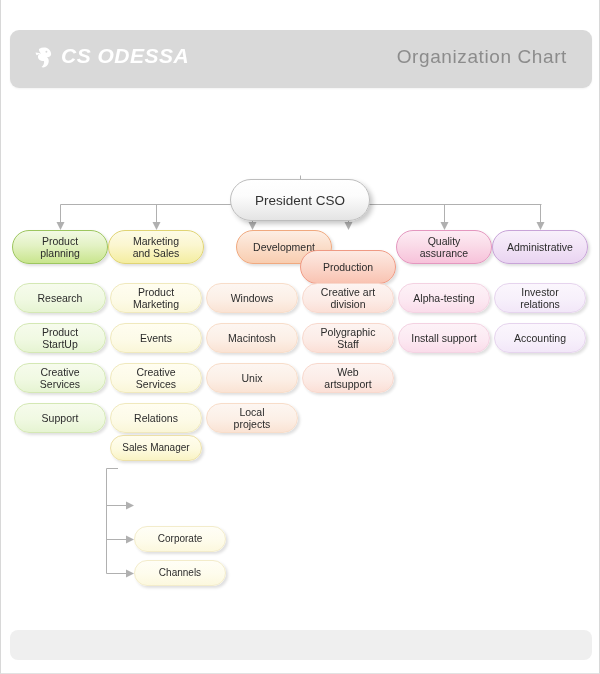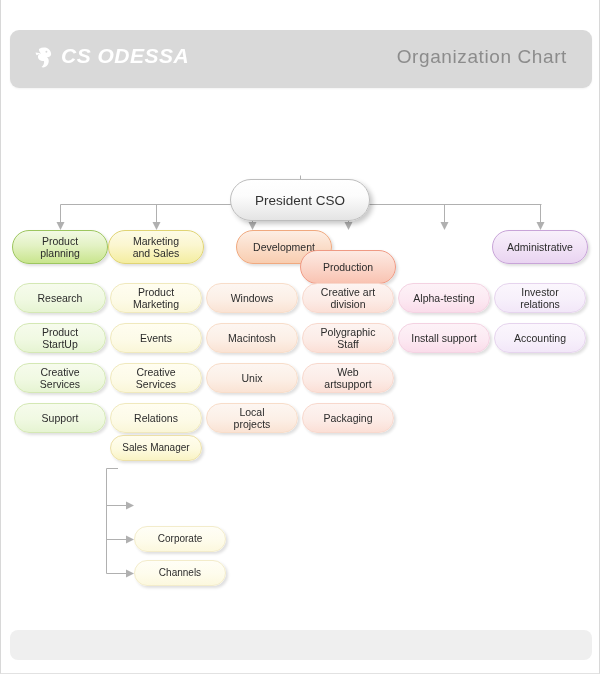--- a/index.html
+++ b/index.html
@@ -174,20 +174,22 @@
     </svg>
 
     <div class="node n-root" style="left:229px;top:36px;margin-top:47px;">President CSO</div>
 
     <div class="node lvl2 c-green2" style="left:11px;top:134px;">Product
 planning</div>
     <div class="node lvl2 c-yellow2" style="left:107px;top:134px;">Marketing
 and Sales</div>
     <div class="node lvl2 c-orange2" style="left:203px;top:134px;margin-left:32px;">Development</div>
     <div class="node lvl2 c-peach2" style="left:299px;top:134px;margin-top:20px;">Production</div>
+    <div class="node lvl2 c-pink2" style="left:395px;top:134px;">Quality
+assurance</div>
     <div class="node lvl2 c-purple2" style="left:491px;top:134px;">Administrative</div>
 
     <div class="node lvl3 c-green3" style="left:13px;top:187px;">Research</div>
     <div class="node lvl3 c-green3" style="left:13px;top:227px;">Product
 StartUp</div>
     <div class="node lvl3 c-green3" style="left:13px;top:267px;">Creative
 Services</div>
     <div class="node lvl3 c-green3" style="left:13px;top:307px;">Support</div>
 
     <div class="node lvl3 c-yellow3" style="left:109px;top:187px;">Product
@@ -202,21 +204,20 @@
     <div class="node lvl3 c-orange3" style="left:205px;top:267px;">Unix</div>
     <div class="node lvl3 c-orange3" style="left:205px;top:307px;">Local
 projects</div>
 
     <div class="node lvl3 c-peach3" style="left:301px;top:187px;">Creative art
 division</div>
     <div class="node lvl3 c-peach3" style="left:301px;top:227px;">Polygraphic
 Staff</div>
     <div class="node lvl3 c-peach3" style="left:301px;top:267px;">Web
 artsupport</div>
-    <div class="node lvl3 c-peach3" style="left:301px;top:307px;">Packaging</div>
 
     <div class="node lvl3 c-pink3" style="left:397px;top:187px;">Alpha-testing</div>
     <div class="node lvl3 c-pink3" style="left:397px;top:227px;text-align:center;">Install support</div>
 
     <div class="node lvl3 c-purple3" style="left:493px;top:187px;">Investor
 relations</div>
     <div class="node lvl3 c-purple3" style="left:493px;top:227px;">Accounting</div>
 
     <div class="node n-sales c-sales-head" style="left:109px;top:339px;">Sales Manager</div>
     <div class="node n-sales c-sales-item" style="left:133px;top:430px;">Corporate</div>

